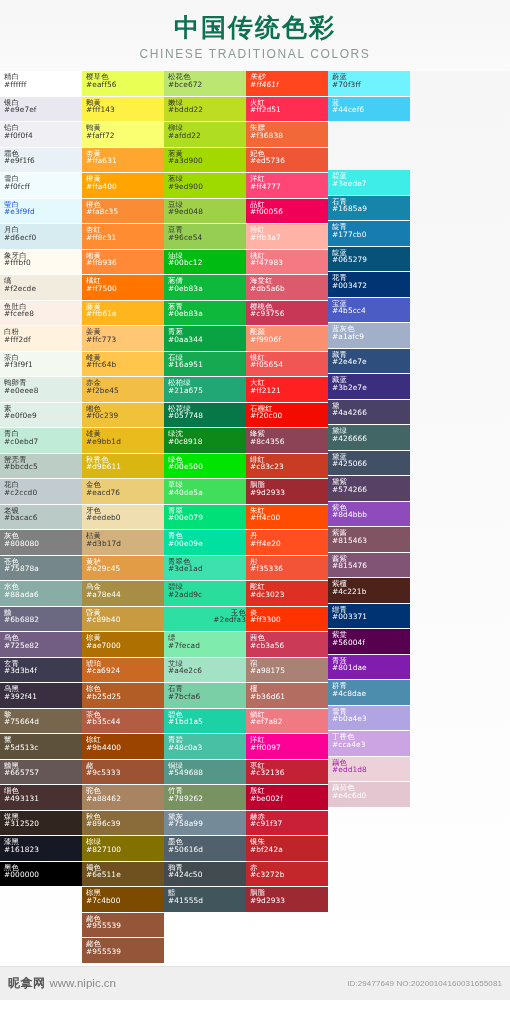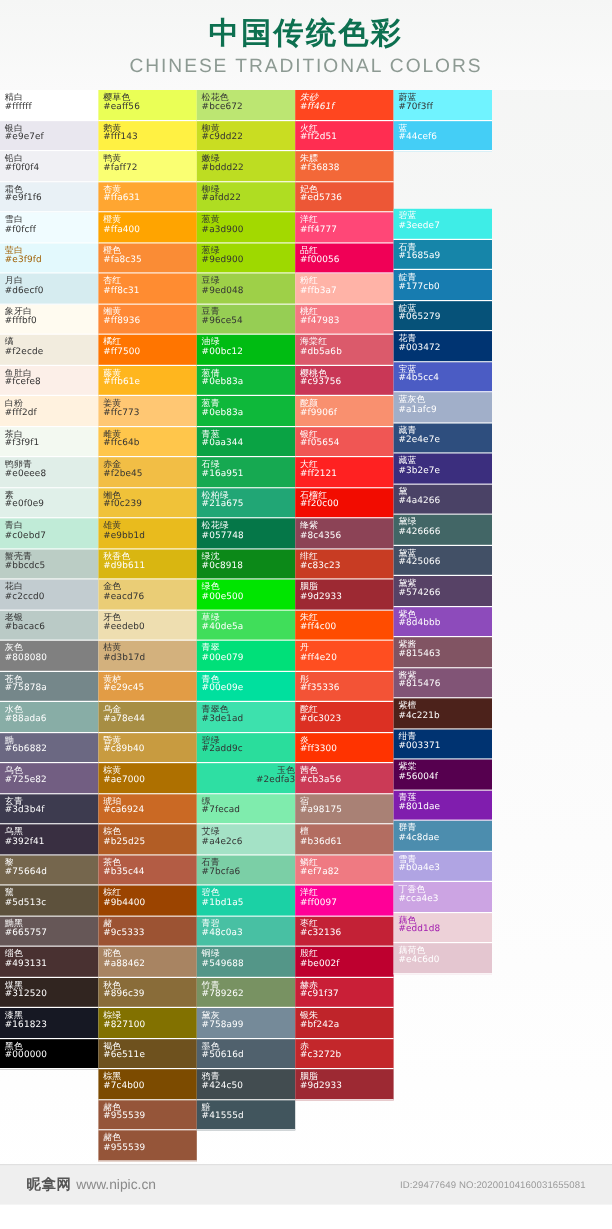--- a/index.html
+++ b/index.html
@@ -21,21 +21,21 @@
   }
   #title-cn {
     font-size: 25px;
     font-weight: bold;
     color: #0d7050;
     letter-spacing: 2px;
     line-height: 1.25;
   }
   #title-en {
     margin-top: 4px;
-    font-size: 16px;
+    font-size: 12px;
     color: #8d9a93;
     letter-spacing: 1.6px;
     font-family: "Liberation Sans", sans-serif;
   }
   
   #grid {
     display: flex;
     width: 510px;
     align-items: flex-start;
     padding-bottom: 2px;
@@ -66,21 +66,21 @@
     letter-spacing: .1px;
   }
   
   #footer {
     height: 34px;
     background: #efefef;
     border-top: 1px solid #e0e0e0;
     display: flex;
     align-items: center;
     justify-content: space-between;
-    padding: 0 22px;
+    padding: 0 8px;
     position: relative;
   }
   #wm-left { display: flex; align-items: baseline; gap: 4px; }
   #wm-logo {
     font-size: 12px;
     font-weight: bold;
     color: #555;
     letter-spacing: .5px;
   }
   #wm-url {
@@ -120,21 +120,21 @@
           <span class="sw-hex">#f0f0f4</span>
         </div>
         <div class="swatch" style="background: rgb(233, 241, 246); color: rgb(51, 51, 51);">
           <span class="sw-name">霜色</span>
           <span class="sw-hex">#e9f1f6</span>
         </div>
         <div class="swatch" style="background: rgb(240, 252, 255); color: rgb(51, 51, 51);">
           <span class="sw-name">雪白</span>
           <span class="sw-hex">#f0fcff</span>
         </div>
-        <div class="swatch" style="background: rgb(227, 249, 253); color: #a16207;">
+        <div class="swatch" style="background: rgb(227, 249, 253); color: #1d4ed8;">
           <span class="sw-name">莹白</span>
           <span class="sw-hex">#e3f9fd</span>
         </div>
         <div class="swatch" style="background: rgb(214, 236, 240); color: rgb(51, 51, 51);">
           <span class="sw-name">月白</span>
           <span class="sw-hex">#d6ecf0</span>
         </div>
         <div class="swatch" style="background: rgb(255, 251, 240); color: rgb(51, 51, 51);">
           <span class="sw-name">象牙白</span>
           <span class="sw-hex">#fffbf0</span>
@@ -375,24 +375,20 @@
         </div>
         <div class="swatch" style="background: rgb(149, 85, 57); color: rgb(255, 255, 255);">
           <span class="sw-name">赭色</span>
           <span class="sw-hex">#955539</span>
         </div>
       </div>
       <div class="col">
         <div class="swatch" style="background: rgb(188, 230, 114); color: rgb(51, 51, 51);">
           <span class="sw-name">松花色</span>
           <span class="sw-hex">#bce672</span>
-        </div>
-        <div class="swatch" style="background: rgb(201, 221, 34); color: rgb(51, 51, 51);">
-          <span class="sw-name">柳黄</span>
-          <span class="sw-hex">#c9dd22</span>
         </div>
         <div class="swatch" style="background: rgb(189, 221, 34); color: rgb(51, 51, 51);">
           <span class="sw-name">嫩绿</span>
           <span class="sw-hex">#bddd22</span>
         </div>
         <div class="swatch" style="background: rgb(175, 221, 34); color: rgb(51, 51, 51);">
           <span class="sw-name">柳绿</span>
           <span class="sw-hex">#afdd22</span>
         </div>
         <div class="swatch" style="background: rgb(163, 217, 0); color: rgb(51, 51, 51);">

